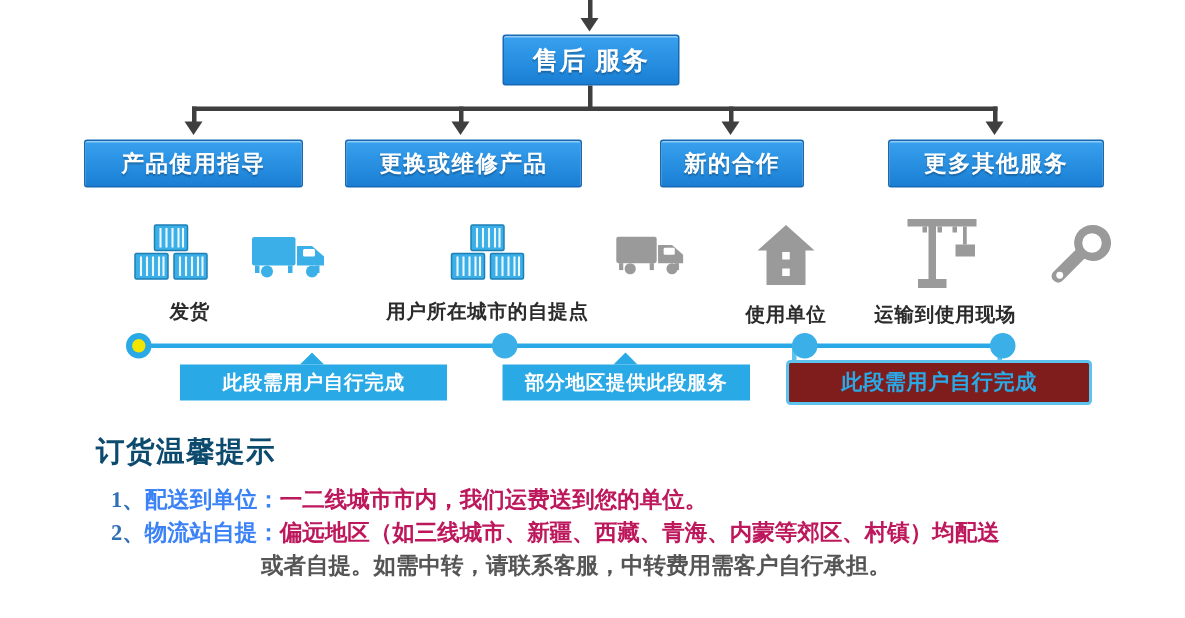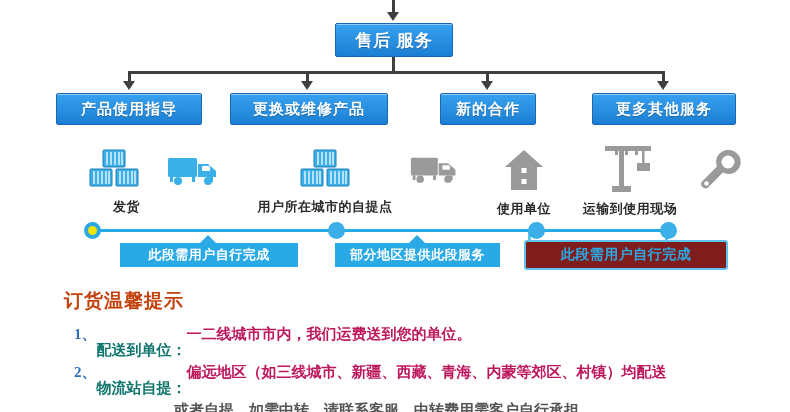--- a/index.html
+++ b/index.html
@@ -98,31 +98,31 @@
   #notch-1{left:200px;top:30px;}
   #co-2{left:335px;top:38px;width:165px;}
   #notch-2{left:409px;top:30px;}
   #co-3{left:524px;top:35px;width:204px;height:30px;font-size:14px;}
   #tl-drop-left{position:absolute;left:528px;top:24px;width:3px;height:13px;background:#5ec2ee;}
   #tl-drop-right{position:absolute;left:665px;top:24px;width:3px;height:13px;background:#5ec2ee;}
 
   
   #notes{position:absolute;left:64px;top:288px;width:710px;}
   #notes-title{
-    font-size:19px;font-weight:bold;color:#c2410c;letter-spacing:1px;
+    font-size:19px;font-weight:bold;color:#0c4a6e;letter-spacing:1px;
     font-family:"Liberation Serif","DejaVu Serif",serif;
     margin:0 0 9px 0;
   }
   .note-row{
     display:flex;align-items:flex-start;font-size:15px;line-height:22px;
     color:#4d4d4d;font-weight:bold;margin-left:10px;
     font-family:"Liberation Serif","DejaVu Serif",serif;
   }
   .note-num{color:#2f6fb5;flex:0 0 auto;}
-  .note-key{color:#0f766e;flex:0 0 auto;margin-top:16px;}
+  .note-key{color:#3b82f6;flex:0 0 auto;}
   .note-body{color:#be185d;}
   .note-cont{
     margin-left:10px;font-size:15px;line-height:22px;color:#555555;font-weight:bold;
     padding-left:100px;
     font-family:"Liberation Serif","DejaVu Serif",serif;
   }
 </style>
 </head>
 <body>
 

